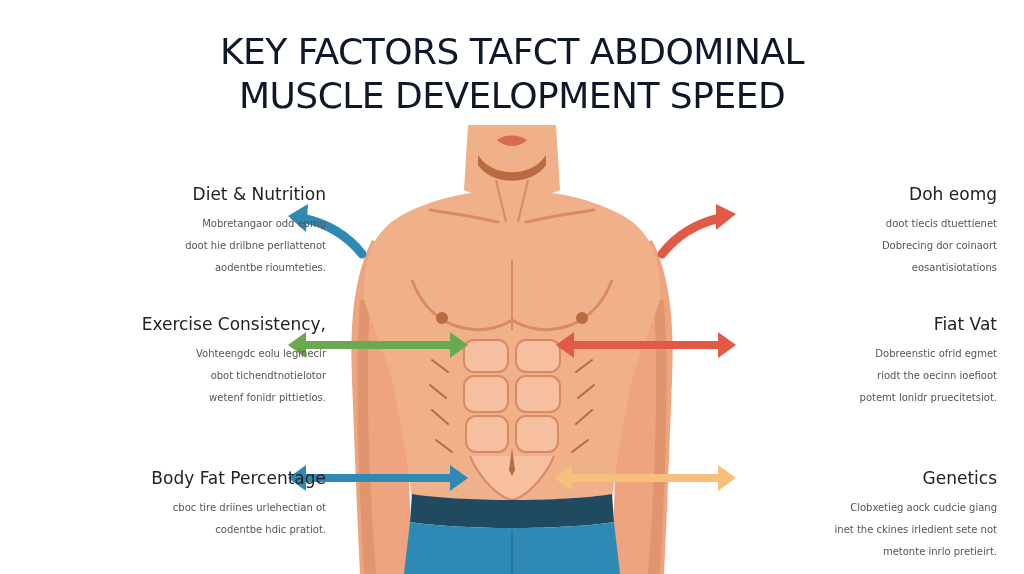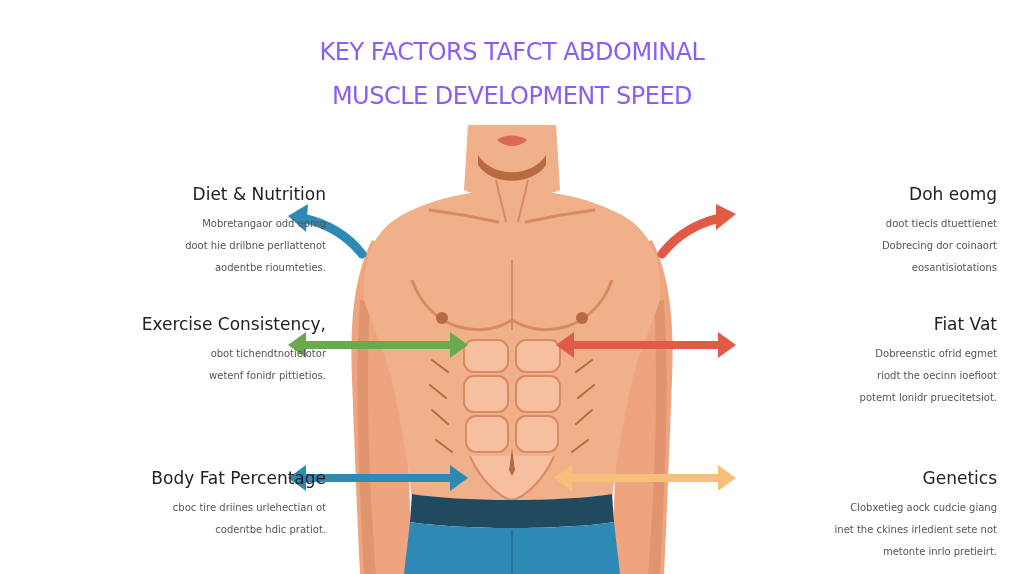--- a/index.html
+++ b/index.html
@@ -4,23 +4,23 @@
 <style>
   html, body { margin: 0; padding: 0; }
   body {
     width: 1024px; height: 574px; overflow: hidden;
     background: #ffffff;
     font-family: "Liberation Sans", "DejaVu Sans", sans-serif;
     position: relative;
   }
   .title {
     position: absolute; left: 0; top: 30px; width: 1024px;
-    text-align: center; color: #8b5cf6;
+    text-align: center; color: #0f172a;
     font-family: "DejaVu Sans", sans-serif;
-    font-size: 24px; line-height: 44px; letter-spacing: -0.5px;
+    font-size: 36px; line-height: 44px; letter-spacing: -0.5px;
     font-weight: normal;
   }
   .title span { display: block; }
   .figure { position: absolute; left: 0; top: 0; width: 1024px; height: 574px; }
   .factor { position: absolute; width: 230px; text-align: right; }
   .factor .heading {
     font-family: "DejaVu Sans", sans-serif;
     font-size: 17px; color: #222; margin-bottom: 9px; white-space: nowrap;
   }
   .factor .line {
@@ -120,20 +120,21 @@
 </svg>
 
 <div class="factor left r1">
   <div class="heading">Diet &amp; Nutrition</div>
   <div class="line">Mobretangaor odd eomg</div>
   <div class="line">doot hie drilbne perllattenot</div>
   <div class="line">aodentbe rioumteties.</div>
 </div>
 <div class="factor left r2">
   <div class="heading">Exercise Consistency,</div>
+  <div class="line">Vohteengdc eolu leginecir</div>
   <div class="line">obot tichendtnotielotor</div>
   <div class="line">wetenf fonidr pittietios.</div>
 </div>
 <div class="factor left r3">
   <div class="heading">Body Fat Percentage</div>
   <div class="line">cboc tire driines urlehectian ot</div>
   <div class="line">codentbe hdic pratiot.</div>
 </div>
 
 <div class="factor right r1">

